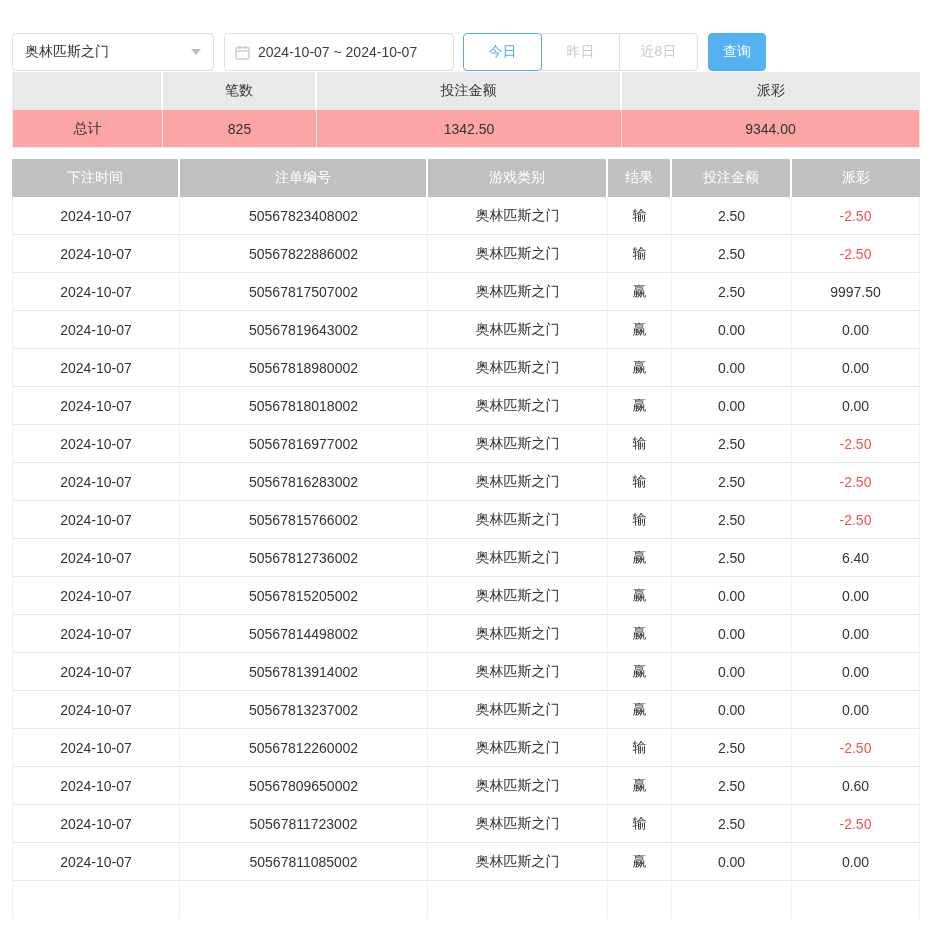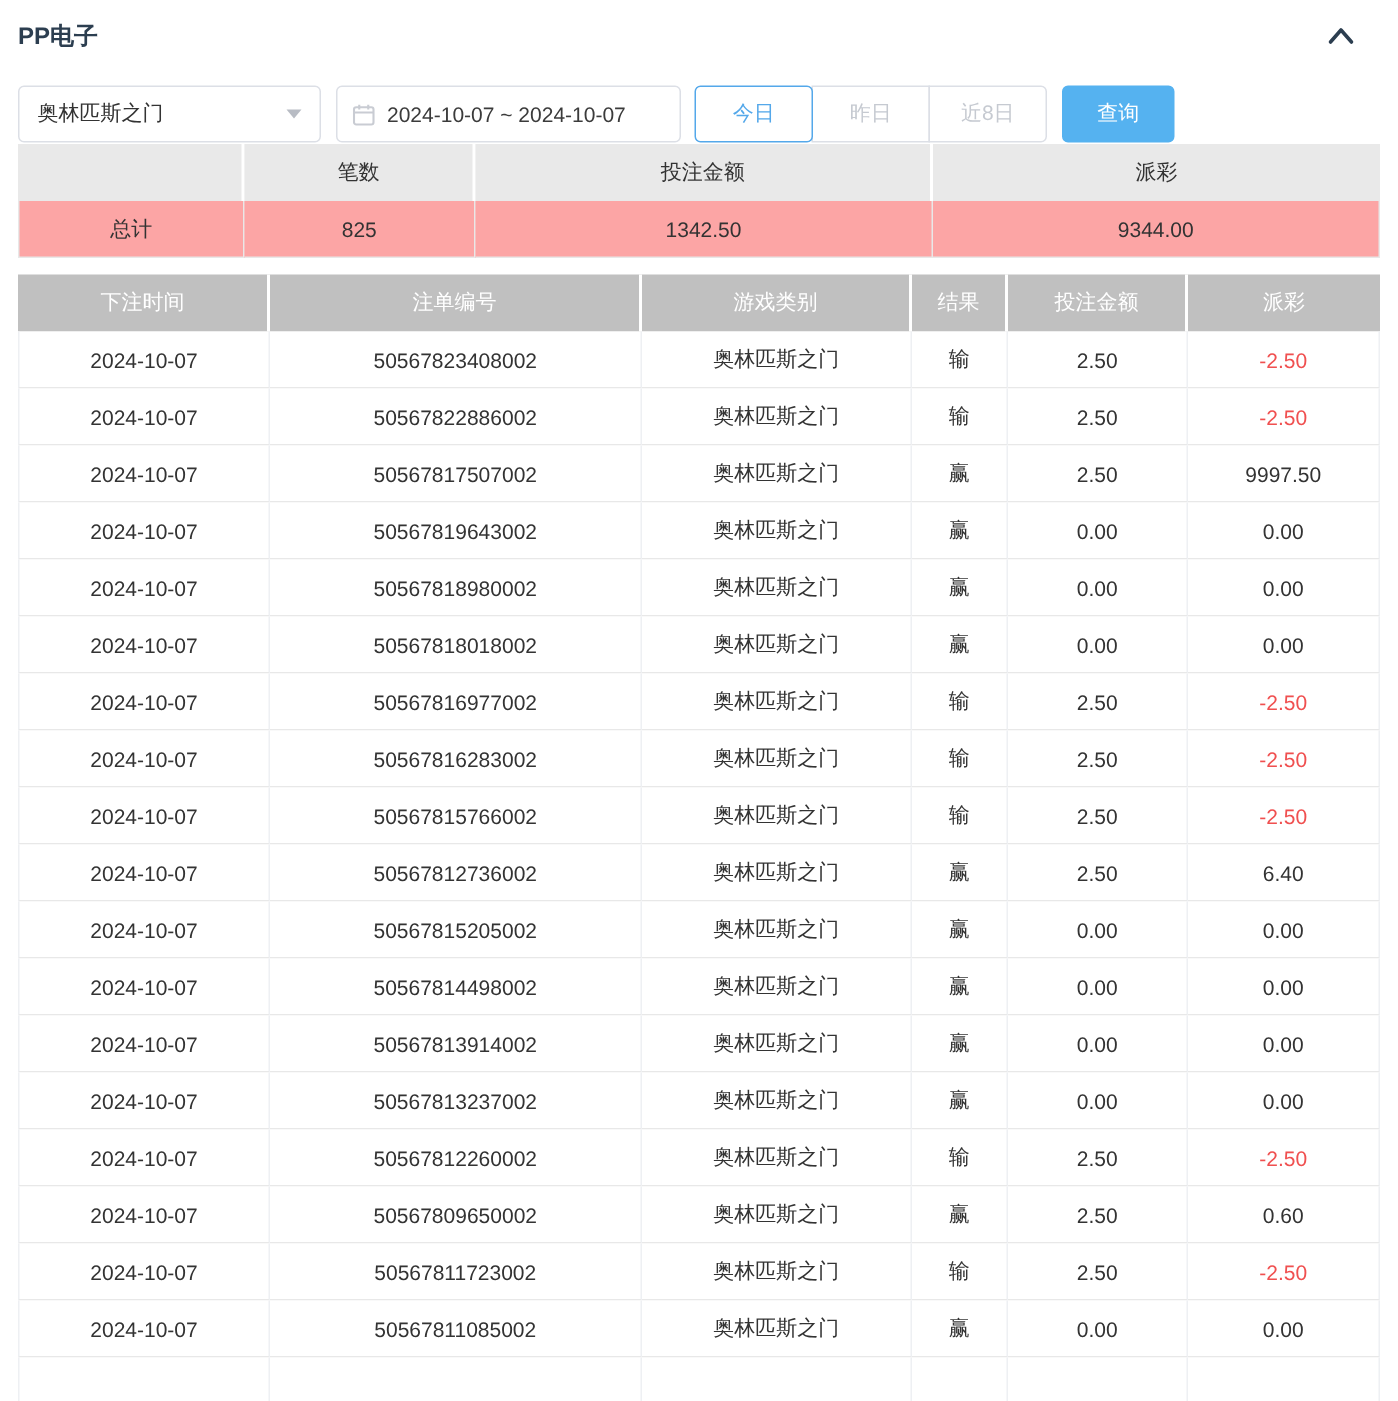--- a/index.html
+++ b/index.html
@@ -26,21 +26,21 @@
   .filter-bar{display:flex;align-items:center;margin-top:20px;height:40px;}
   .select-box{width:202px;height:38px;border:1px solid #dcdfe6;border-radius:4px;display:flex;align-items:center;justify-content:space-between;padding:0 12px;background:#fff;cursor:pointer;}
   .caret-down{width:0;height:0;border-left:5px solid transparent;border-right:5px solid transparent;border-top:6px solid #b8bcc4;}
   .date-box{width:230px;height:38px;border:1px solid #dcdfe6;border-radius:4px;display:flex;align-items:center;padding:11px 10px;margin-left:10px;background:#fff;cursor:pointer;}
   .date-box .date-text{margin-left:8px;color:#3b3b3b;white-space:nowrap;}
   .btn-group{display:flex;margin-left:9px;}
   .qbtn{width:79px;height:38px;background:#fff;border:1px solid #dcdfe6;color:var(--muted);font-size:14px;cursor:pointer;margin-left:-1px;}
   .qbtn:first-child{margin-left:0;border-radius:4px 0 0 4px;}
   .qbtn:last-child{border-radius:0 4px 4px 0;}
   .qbtn.active{border-color:var(--accent-border);color:var(--accent-border);position:relative;z-index:2;border-radius:4px;}
-  .query-btn{width:75px;height:38px;margin-left:10px;background:var(--accent);border:1px solid var(--accent);border-radius:4px;color:#fff;font-size:14px;cursor:pointer;}
+  .query-btn{width:58px;height:38px;margin-left:10px;background:var(--accent);border:1px solid var(--accent);border-radius:4px;color:#fff;font-size:14px;cursor:pointer;}
 
   
   table{border-collapse:separate;border-spacing:0;width:908px;table-layout:fixed;}
   th,td{height:38px;text-align:center;vertical-align:middle;font-weight:normal;font-size:14px;overflow:hidden;white-space:nowrap;}
 
   
   .summary-table{}
   .summary-table th{background:var(--summary-header-bg);color:#333;border-right:2px solid #fff;}
   .summary-table th:last-child{border-right:none;}
   .summary-table td{background:#fca5a5;border-bottom:1px solid var(--line);border-right:1px solid var(--line);}
@@ -56,30 +56,20 @@
   .main-table td.negative{color:var(--negative);}
   .main-table tr.partial-row td{border-bottom:none;}
 
   svg{display:block;}
 </style>
 </head>
 <body>
 
 <div class="page">
 
-  <div class="panel-header">
-    <div class="panel-title">PP电子</div>
-    <div class="collapse-btn">
-      <span>
-        <svg width="20" height="14" viewBox="0 0 20 14">
-          <polyline points="3,11 10,3 17,11" fill="none" stroke="#2c3e50" stroke-width="2.4" stroke-linecap="round" stroke-linejoin="round"></polyline>
-        </svg>
-      </span>
-    </div>
-  </div>
 
   <div class="filter-bar">
     <div class="select-box">
       <span>奥林匹斯之门</span>
       <span class="caret-down"></span>
     </div>
 
     <div class="date-box">
       <span>
         <svg width="15" height="15" viewBox="0 0 15 15">

